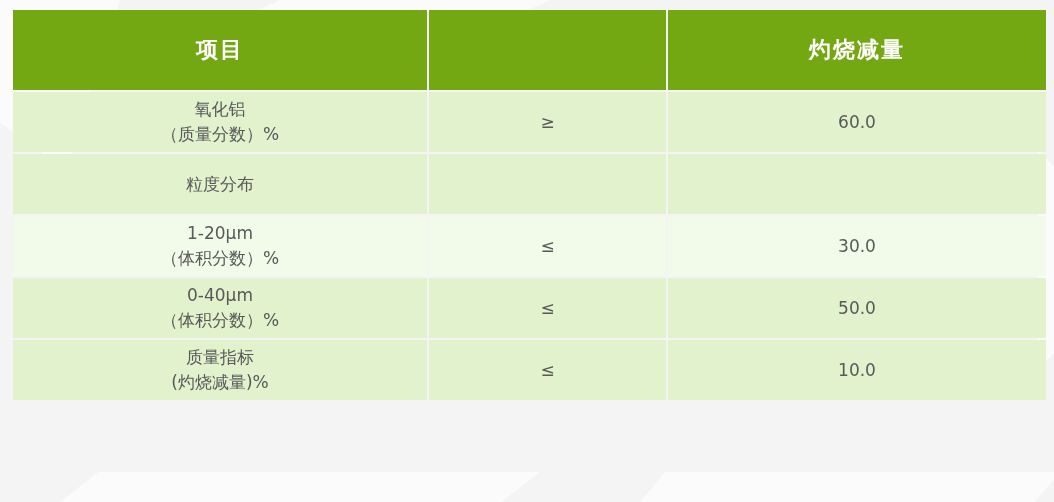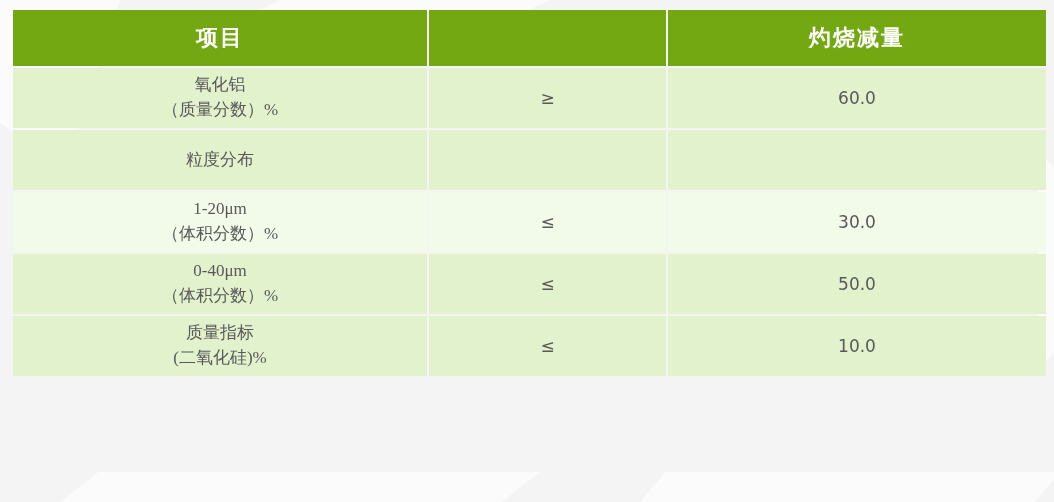--- a/index.html
+++ b/index.html
@@ -60,41 +60,41 @@
   table.spec-table col.c-item  { width: 414px; }
   table.spec-table col.c-cmp   { width: 237px; }
   table.spec-table col.c-val   { width: 378px; }
 
   thead th {
     background: #74a812;
     color: #ffffff;
     font-size: 22px;
     font-weight: bold;
     height: 48px;
-    padding: 4px;
+    padding: 16px;
     text-align: center;
     vertical-align: middle;
     letter-spacing: 2px;
   }
 
   tbody td {
     text-align: center;
     vertical-align: middle;
     color: #595959;
     font-size: 17px;
     line-height: 1.45;
     height: 60px;
     padding: 0 6px;
     font-weight: normal;
   }
 
   tbody tr.row-dark td  { background: #e1f2cd; }
   tbody tr.row-light td { background: #f2faea; }
 
-  td .line { display: block; font-family: Liberation Serif, serif; }
+  td .line { display: block; }
   td.cmp { font-size: 17px; }
 </style>
 </head>
 <body>
 
 <div class="bg-deco d1"></div>
 <div class="bg-deco d2"></div>
 <div class="bg-deco d3"></div>
 <div class="bg-deco d4"></div>
 <div class="bg-deco d5"></div>
@@ -149,21 +149,21 @@
           <span class="line">（体积分数）%</span>
         </td>
         <td class="cmp">≤</td>
         <td>50.0</td>
       </tr>
 
 
       <tr class="row-dark">
         <td>
           <span class="line">质量指标</span>
-          <span class="line">(二氧化硅)%</span>
+          <span class="line">(灼烧减量)%</span>
         </td>
         <td class="cmp">≤</td>
         <td>10.0</td>
       </tr>
 
     </tbody>
   </table>
 </div>
 
 </body></html>

